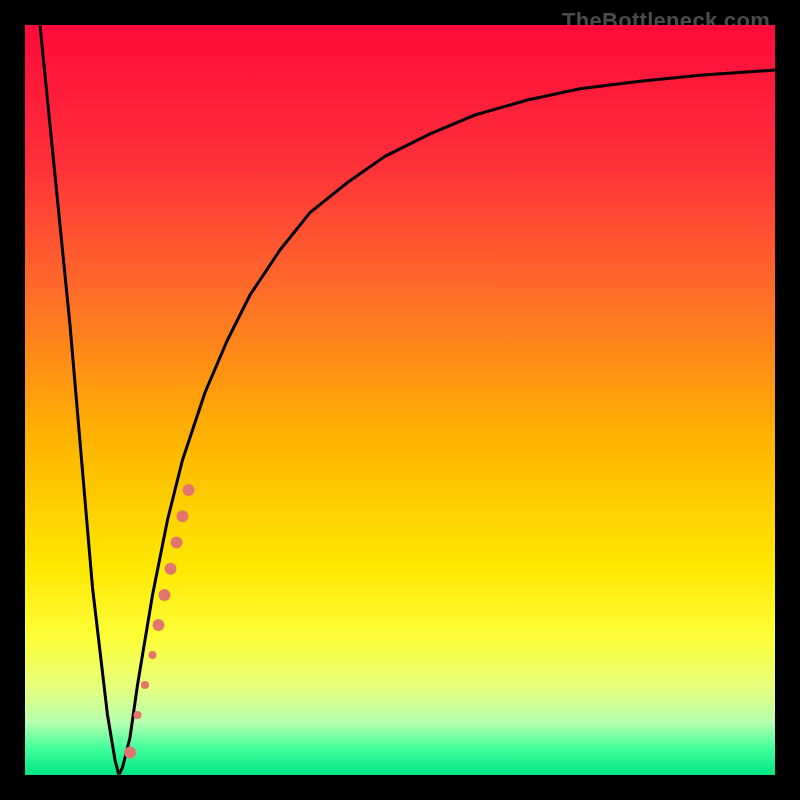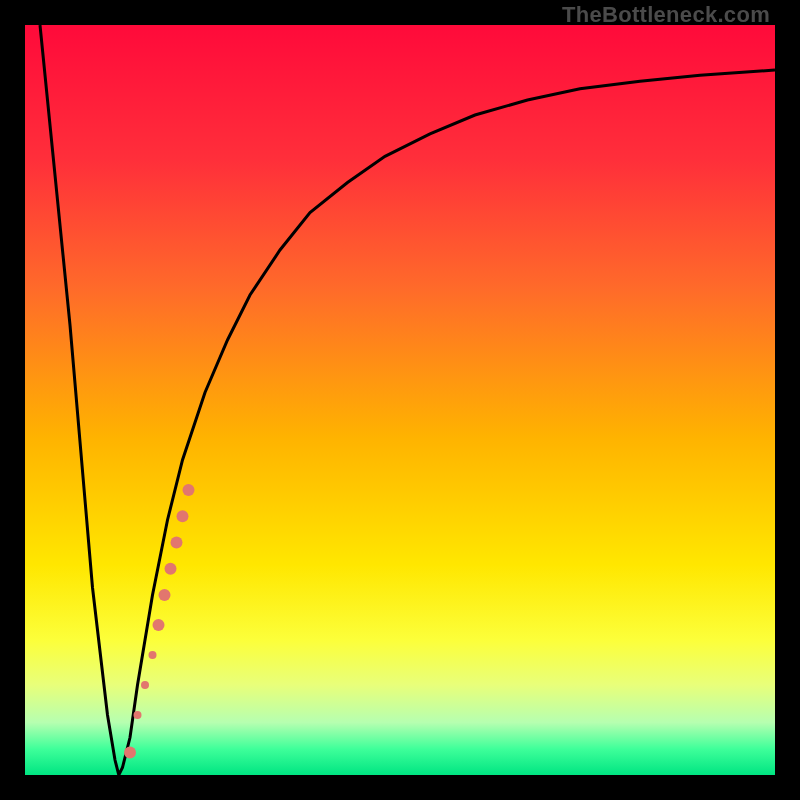--- a/index.html
+++ b/index.html
@@ -21,21 +21,21 @@
   }
   .plot {
     position: absolute;
     left: 0;
     top: 0;
     width: 750px;
     height: 750px;
   }
   .watermark {
     position: absolute;
-    top: 2px;
+    top: 8px;
     right: 30px;
     color: #4b4b4b;
     font-size: 22px;
     font-weight: 600;
     letter-spacing: 0.3px;
     user-select: none;
   }
 </style>
 </head>
 <body>

